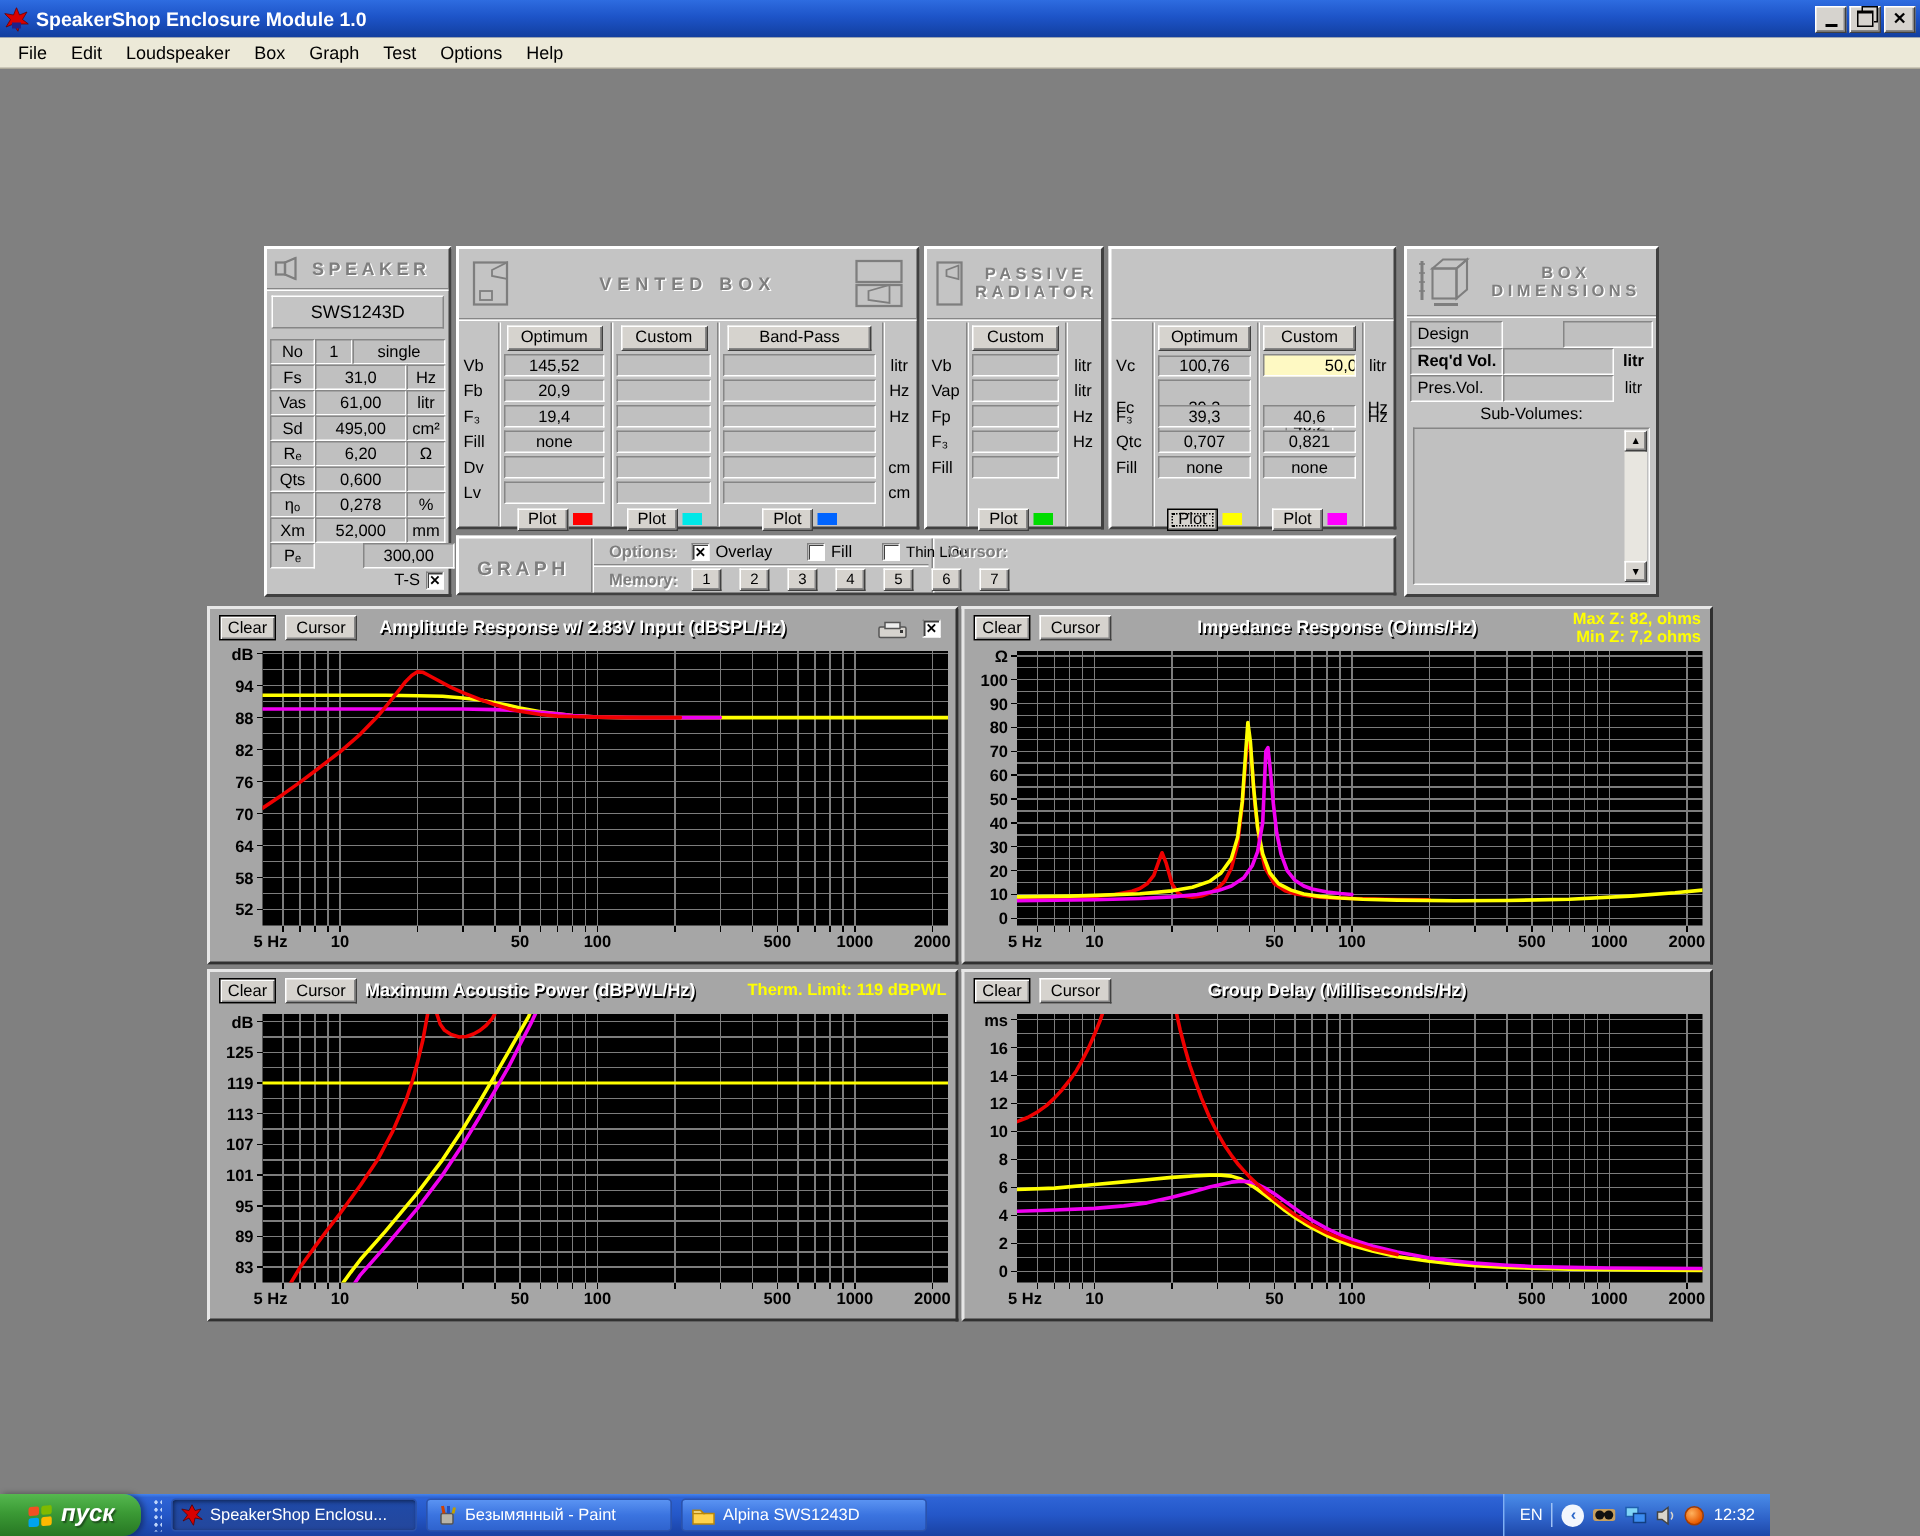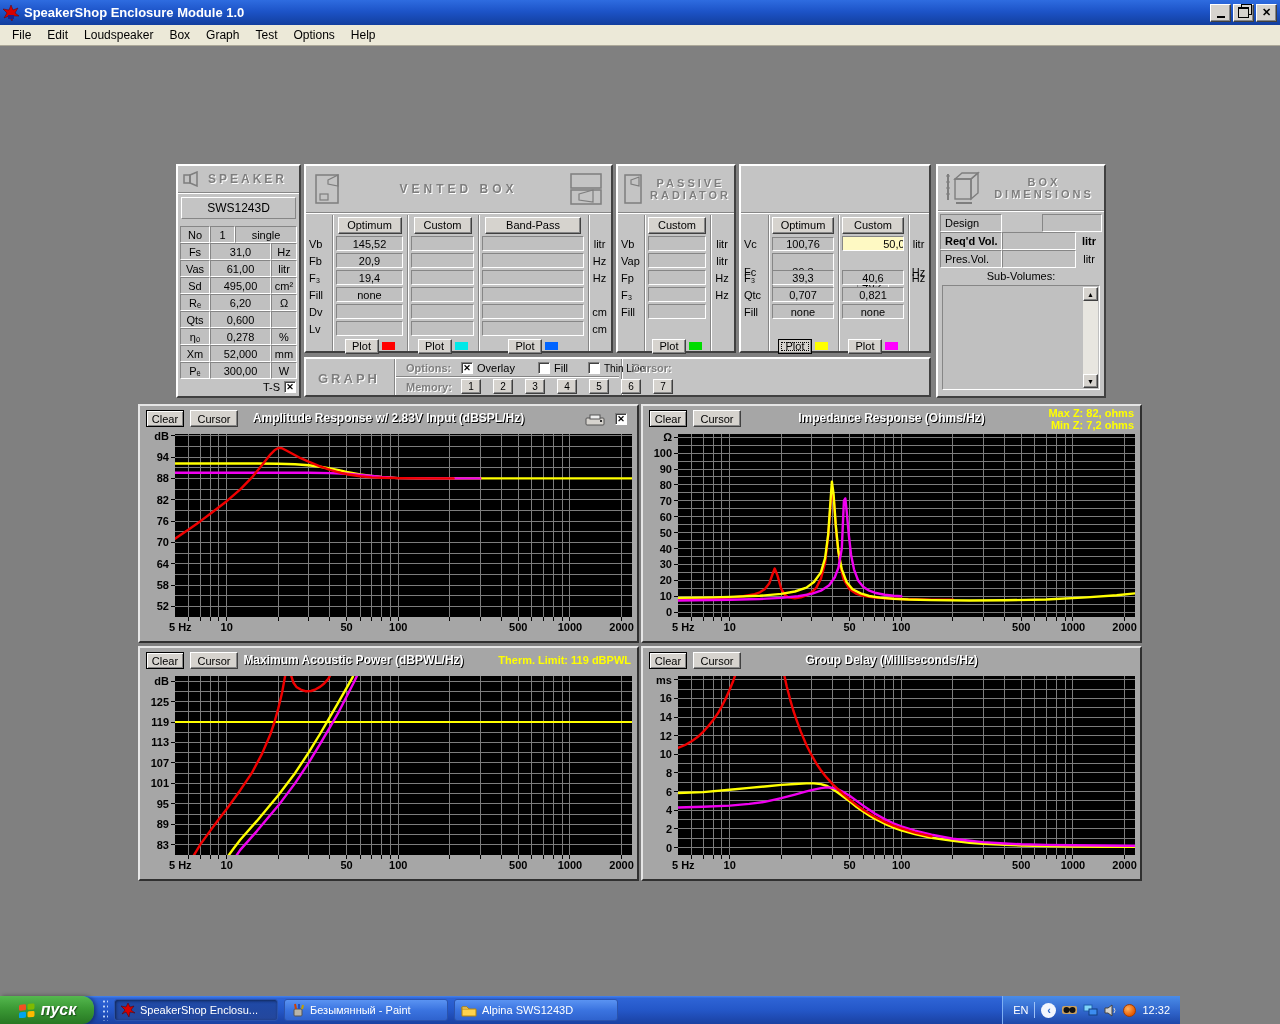--- a/index.html
+++ b/index.html
@@ -154,21 +154,21 @@
       <div style="display:grid;grid-template-columns:30px 61px 26px;height:17px;">
         <div class="cell">ηₒ</div>
         <div class="cell">0,278</div>
         <div class="cell">%</div>
       </div>
       <div style="display:grid;grid-template-columns:30px 61px 26px;height:17px;">
         <div class="cell">Xm</div>
         <div class="cell">52,000</div>
         <div class="cell">mm</div>
       </div>
-      <div style="display:grid;grid-template-columns:30px 61px 26px;height:17px;">
+      <div style="display:grid;grid-template-columns:30px 61px 26px;height:17px;gap:32px;">
         <div class="cell">Pₑ</div>
         <div class="cell">300,00</div>
         <div class="cell">W</div>
       </div>
     </div>
   <div style="position:absolute;right:3px;bottom:3px;display:flex;align-items:center;gap:4px;">
     <span style="font-size:11px;">T-S</span>
     <span class="cb" id="ts-checkbox">✕</span>
   </div>
 </div>

